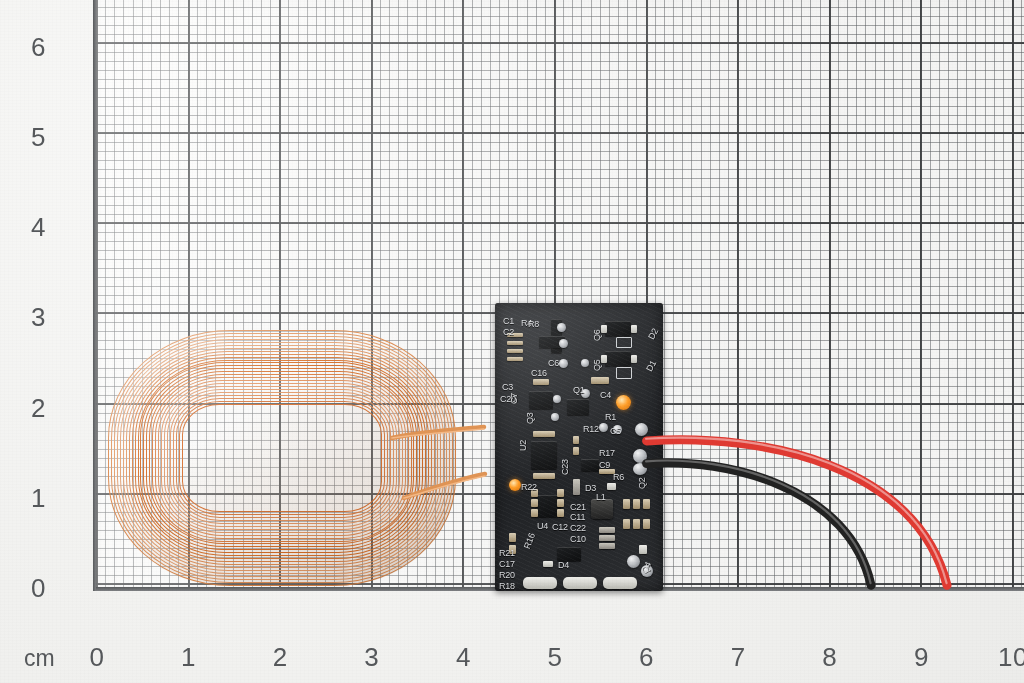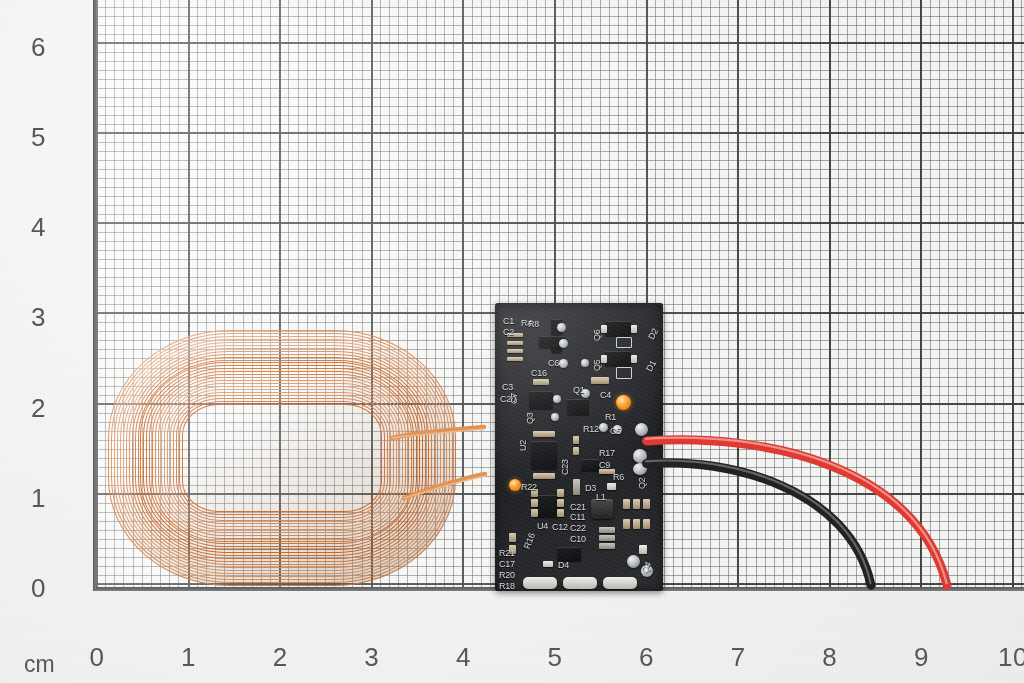--- a/index.html
+++ b/index.html
@@ -43,21 +43,21 @@
   .grid-edge-b{position:absolute;left:93px;top:587px;width:931px;height:4px;
     background:linear-gradient(180deg,#585a5c,#7e8083);}
   .grid-edge-l{position:absolute;left:93px;top:0;width:3px;height:591px;
     background:linear-gradient(90deg,#585a5c,#7e8083);}
 
   
   .tick{position:absolute;color:#55585b;font-size:26px;line-height:26px;
     letter-spacing:.5px;}
   .ytick{width:46px;text-align:right;}
   .xtick{width:60px;text-align:center;}
-  .unit{position:absolute;color:#55585b;font-size:23px;margin-top:6px;}
+  .unit{position:absolute;color:#55585b;font-size:23px;}
 
   
   #coil{position:absolute;left:108px;top:330px;width:348px;height:256px;}
   .coil-ring{position:absolute;border-style:solid;border-color:#e89657;}
   #coil .shine{position:absolute;left:0;top:0;right:0;bottom:0;
     border-radius:120px/108px;
     background:linear-gradient(150deg, rgba(255,255,255,.40) 0%, rgba(255,255,255,.06) 35%,
                rgba(120,60,15,.12) 72%, rgba(90,45,10,.22) 100%);
     pointer-events:none;}
 

